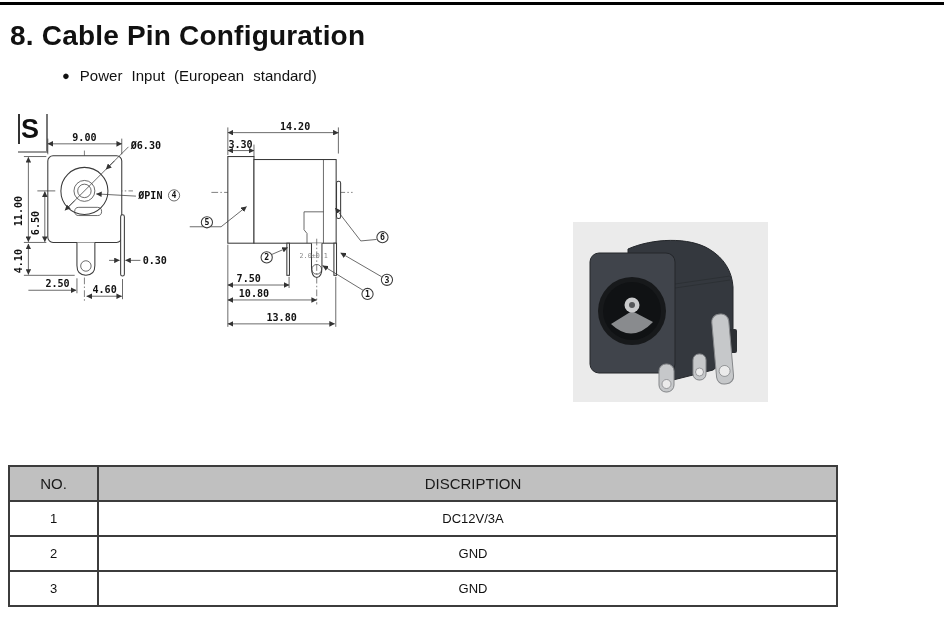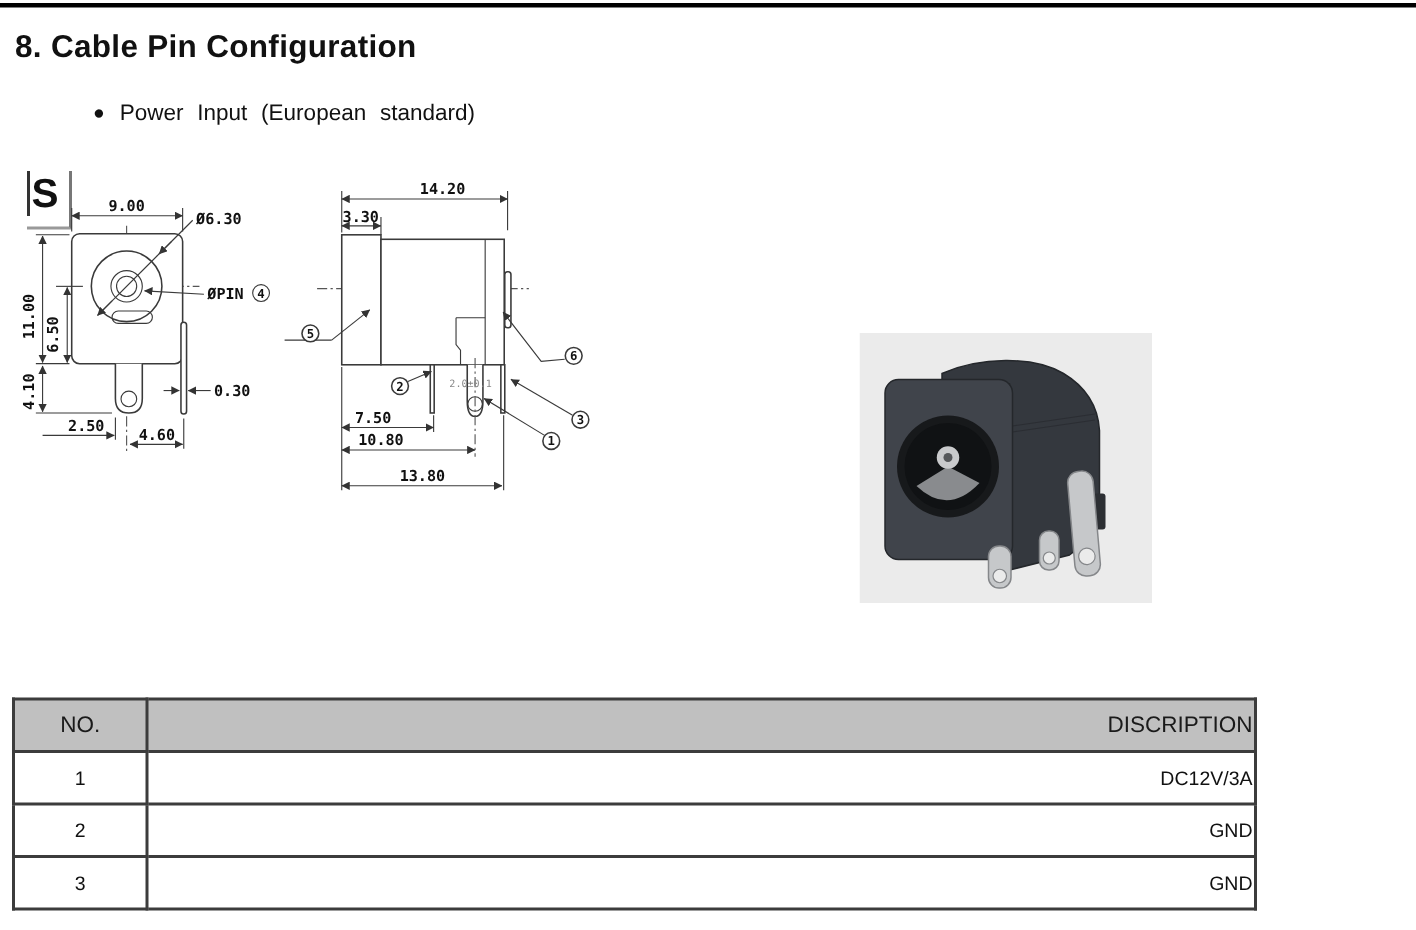--- a/index.html
+++ b/index.html
@@ -1,19 +1,19 @@
 <!DOCTYPE html>
 <html><head>
 <meta charset="utf-8">
 <style>
   html,body{margin:0;padding:0;}
   body{width:944px;height:620px;position:relative;background:#fff;
        font-family:"Liberation Sans",sans-serif;color:#111;overflow:hidden;}
   .toprule{position:absolute;left:0;top:2px;width:944px;height:3px;background:#000;}
-  .title{position:absolute;left:10px;top:20px;font-size:21px;font-weight:bold;letter-spacing:.2px;}
+  .title{position:absolute;left:10px;top:20px;font-size:28px;font-weight:bold;letter-spacing:.2px;}
   .bullet-line{position:absolute;left:14px;top:67px;font-size:15px;word-spacing:5px;margin-left:48px;}
   .bullet-dot{font-size:13px;margin-right:10px;position:relative;top:-1px;}
   .logo-frag{position:absolute;left:18px;top:114px;width:28px;height:37px;
              border-right:2px solid #777;border-bottom:2px solid #999;}
   .logo-frag span{display:inline-block;border-left:2px solid #333;padding-left:1px;
                   font-size:27px;font-weight:bold;line-height:30px;font-family:"Liberation Sans",sans-serif;}
   .drawing-svg{position:absolute;left:0;top:105px;}
   .photo-svg{position:absolute;left:573px;top:222px;}
   svg{display:block;}
   .dim{font-family:"DejaVu Sans Mono",monospace;font-weight:bold;font-size:13.5px;fill:#111;}
@@ -21,21 +21,21 @@
   .callout-num{font-family:"DejaVu Sans Mono",monospace;font-weight:bold;font-size:11px;fill:#111;}
   .ol{stroke:#3a3a3a;stroke-width:1.4;fill:#fff;}
   .thin{stroke:#3a3a3a;stroke-width:1;fill:none;}
   .cl{stroke:#555;stroke-width:1;fill:none;stroke-dasharray:9 3 2 3;}
   .pin-table{position:absolute;left:8px;top:465px;width:830px;border-collapse:collapse;
              border:2px solid #1f1f1f;}
   .pin-table th,.pin-table td{border:2px solid #3c3c3c;}
   .pin-table th{background:#c0c0c0;height:31px;font-size:15px;font-weight:normal;color:#1a1a1a;}
   .pin-table td{height:31px;font-size:13px;background:#fff;}
   .col-no{width:85px;text-align:center;margin-top:11px;}
-  .col-desc{text-align:right;padding-left:12px;}
+  .col-desc{text-align:center;padding-left:12px;}
 </style>
 </head>
 <body>
 
 <div class="toprule"></div>
 <div class="title">8. Cable Pin Configuration</div>
 <div class="bullet-line">
   <span class="bullet-dot">●</span><span>Power Input (European standard)</span>
 </div>
 <div class="logo-frag">

